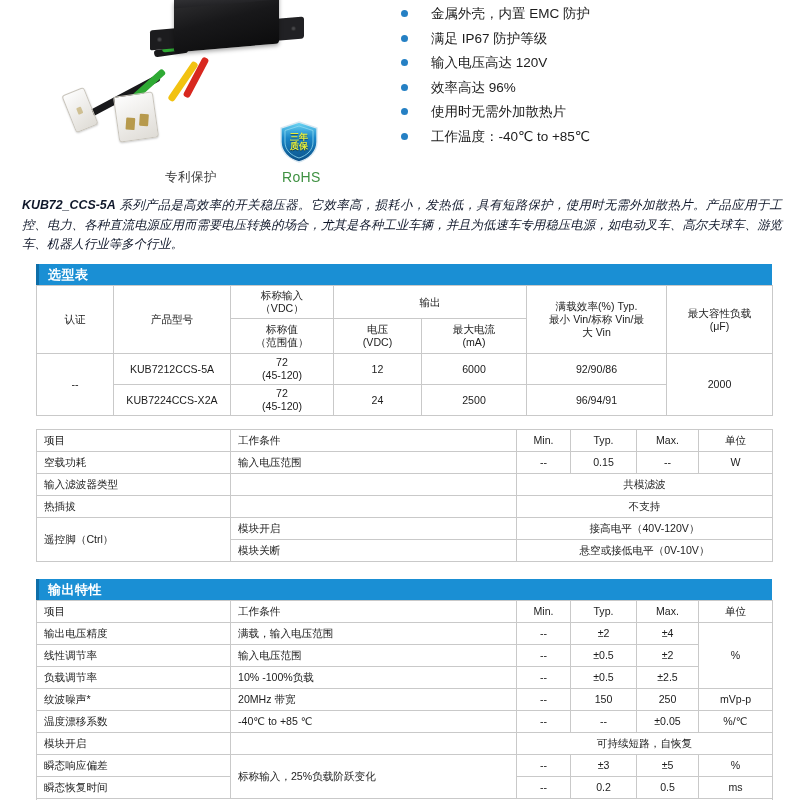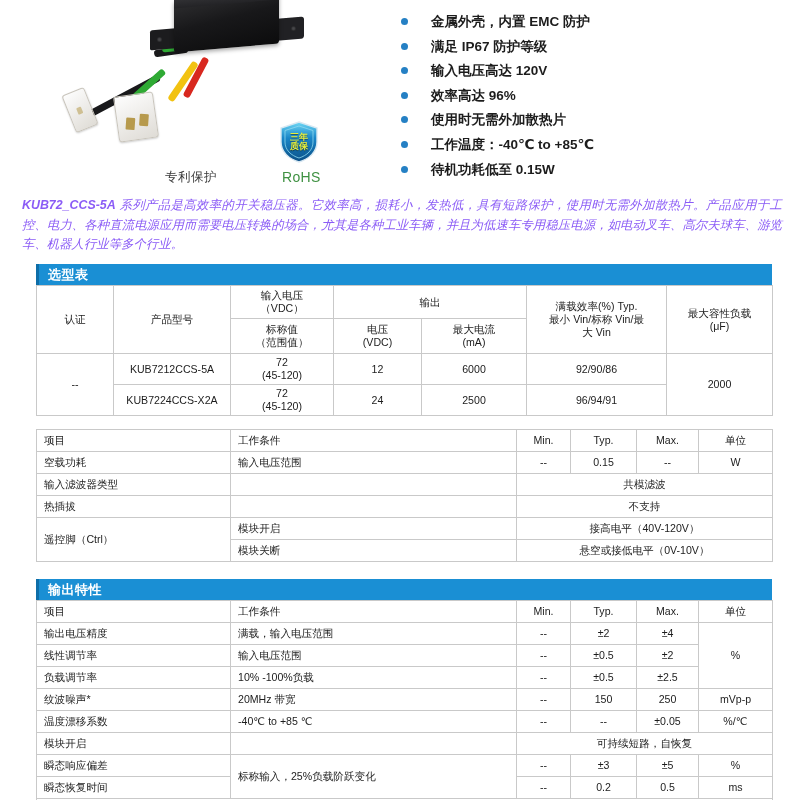--- a/index.html
+++ b/index.html
@@ -74,36 +74,36 @@
   }
   .caption-patent{
     position:absolute;left:165px;top:169px;
     font-size:12.5px;color:#3a3a3a;letter-spacing:.5px;
   }
   .caption-rohs{
     position:absolute;left:282px;top:169px;
     font-size:14px;color:#3f9142;font-weight:500;letter-spacing:.3px;
   }
 
-  .features{position:absolute;left:396px;top:12px;width:395px;font-weight:bold;}
+  .features{position:absolute;left:396px;top:4px;width:395px;}
   .feat-row{display:flex;align-items:flex-start;height:24.6px;}
   .feat-dot{
     width:7px;height:7px;border-radius:50%;background:#2580c4;
     margin-top:6px;margin-left:5px;flex:none;
   }
   .feat-text{
     margin-left:23px;font-size:13.5px;color:#1c1c1c;line-height:19px;
     white-space:nowrap;
   }
 
   
   .desc{
     position:absolute;left:22px;top:196px;width:760px;
     font-style:italic;font-size:12.4px;line-height:19.6px;
-    color:#8b5cf6;text-align:justify;
+    color:#0f172a;text-align:justify;
   }
   .desc .model{font-weight:600;}
 
   
   .section{position:absolute;left:36px;width:736px;}
   .sec-bar{
     height:21px;background:#1a8fd4;
     border-left:3px solid #0e6ea8;
     display:flex;align-items:center;
   }
@@ -203,24 +203,20 @@
         <div class="feat-dot"></div>
         <div class="feat-text">效率高达 96%</div>
       </div>
       <div class="feat-row">
         <div class="feat-dot"></div>
         <div class="feat-text">使用时无需外加散热片</div>
       </div>
       <div class="feat-row">
         <div class="feat-dot"></div>
         <div class="feat-text">工作温度：-40℃ to +85℃</div>
-      </div>
-      <div class="feat-row">
-        <div class="feat-dot"></div>
-        <div class="feat-text">待机功耗低至 0.15W</div>
       </div>
     </div>
   </div>
 
   <div class="desc"><span class="model">KUB72_CCS-5A</span><span> 系列产品是高效率的开关稳压器。它效率高，损耗小，发热低，具有短路保护，使用时无需外加散热片。产品应用于工控、电力、各种直流电源应用而需要电压转换的场合，尤其是各种工业车辆，并且为低速车专用稳压电源，如电动叉车、高尔夫球车、游览车、机器人行业等多个行业。</span></div>
 
   <div class="section" style="top:264px;">
     <div class="sec-bar">
       <span>选型表</span>
     </div>
@@ -232,21 +228,21 @@
         <col style="width:88px">
           <col style="width:105px">
           <col style="width:140px">
           <col style="width:106px">
       </colgroup>
       <tbody>
           <tr class="hdr">
         <td rowspan="3">认证</td>
         <td rowspan="3">产品型号</td>
         <td style="height:30px">
-          <div>输入电压</div>
+          <div>标称输入</div>
           <div>（VDC）</div>
         </td>
         <td colspan="2">输出</td>
         <td rowspan="2">
           <div>满载效率(%) Typ.</div>
           <div>最小 Vin/标称 Vin/最</div>
           <div>大 Vin</div>
         </td>
         <td rowspan="3">
           <div>最大容性负载</div>

